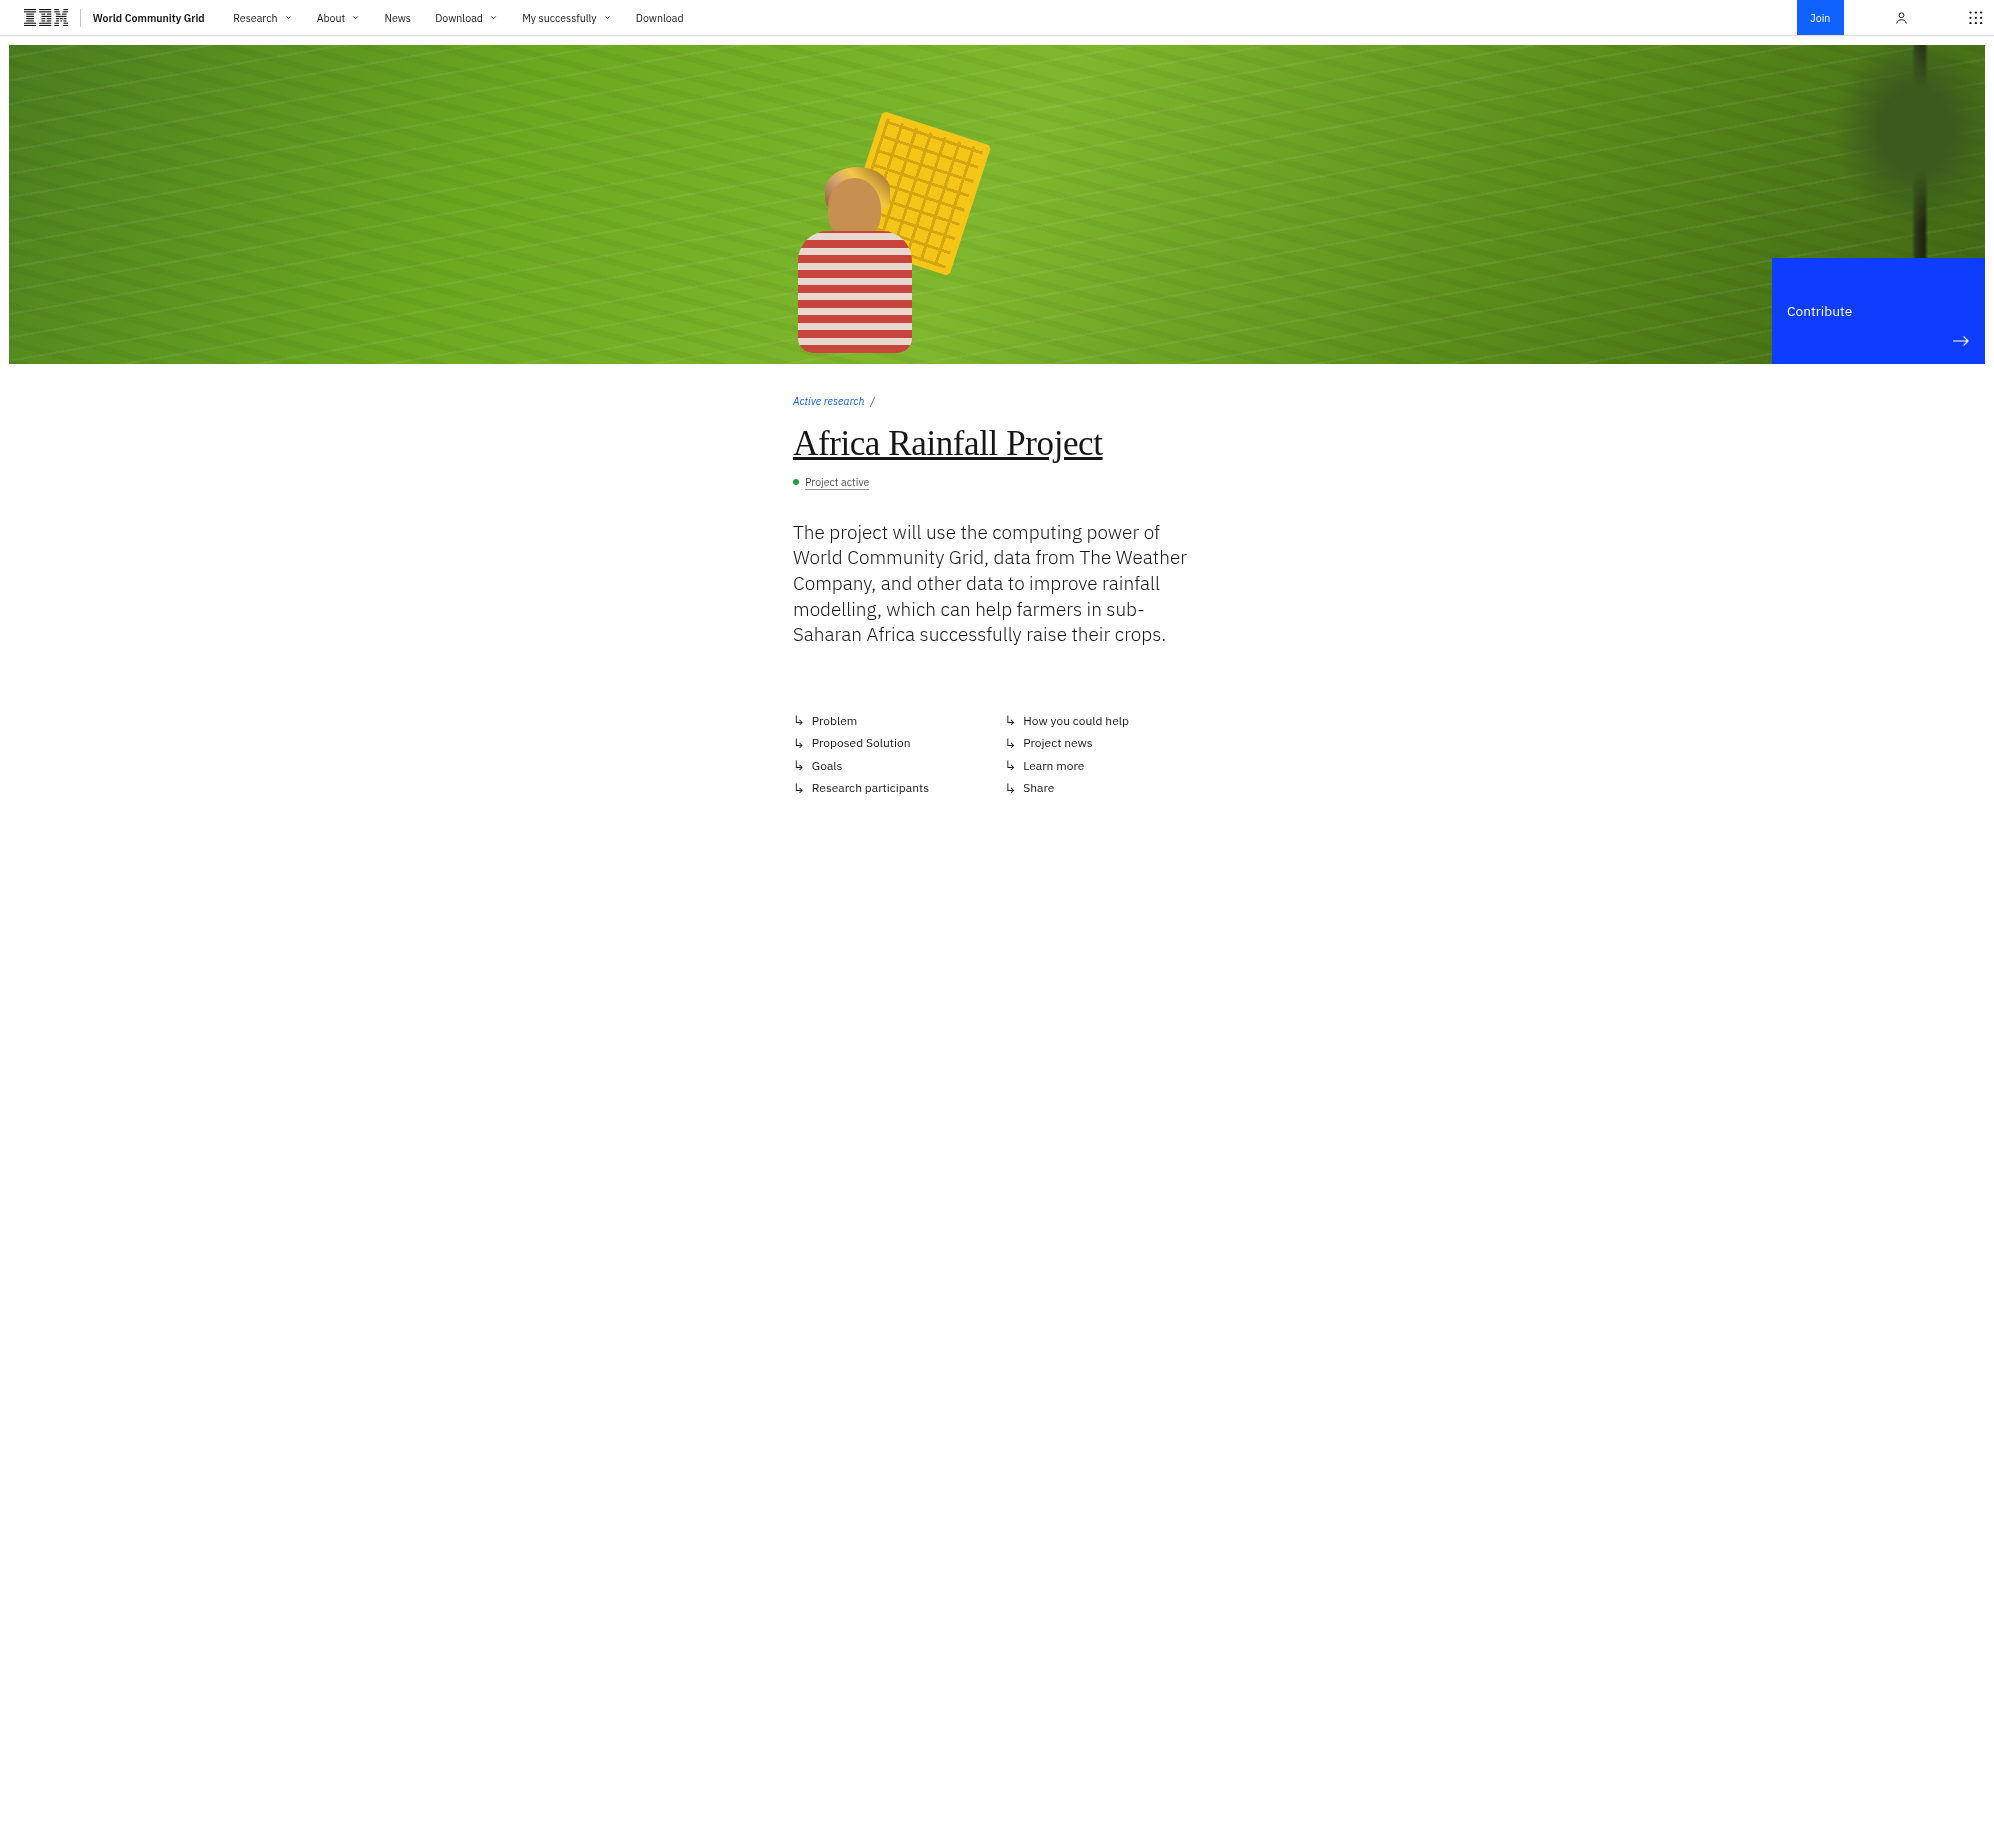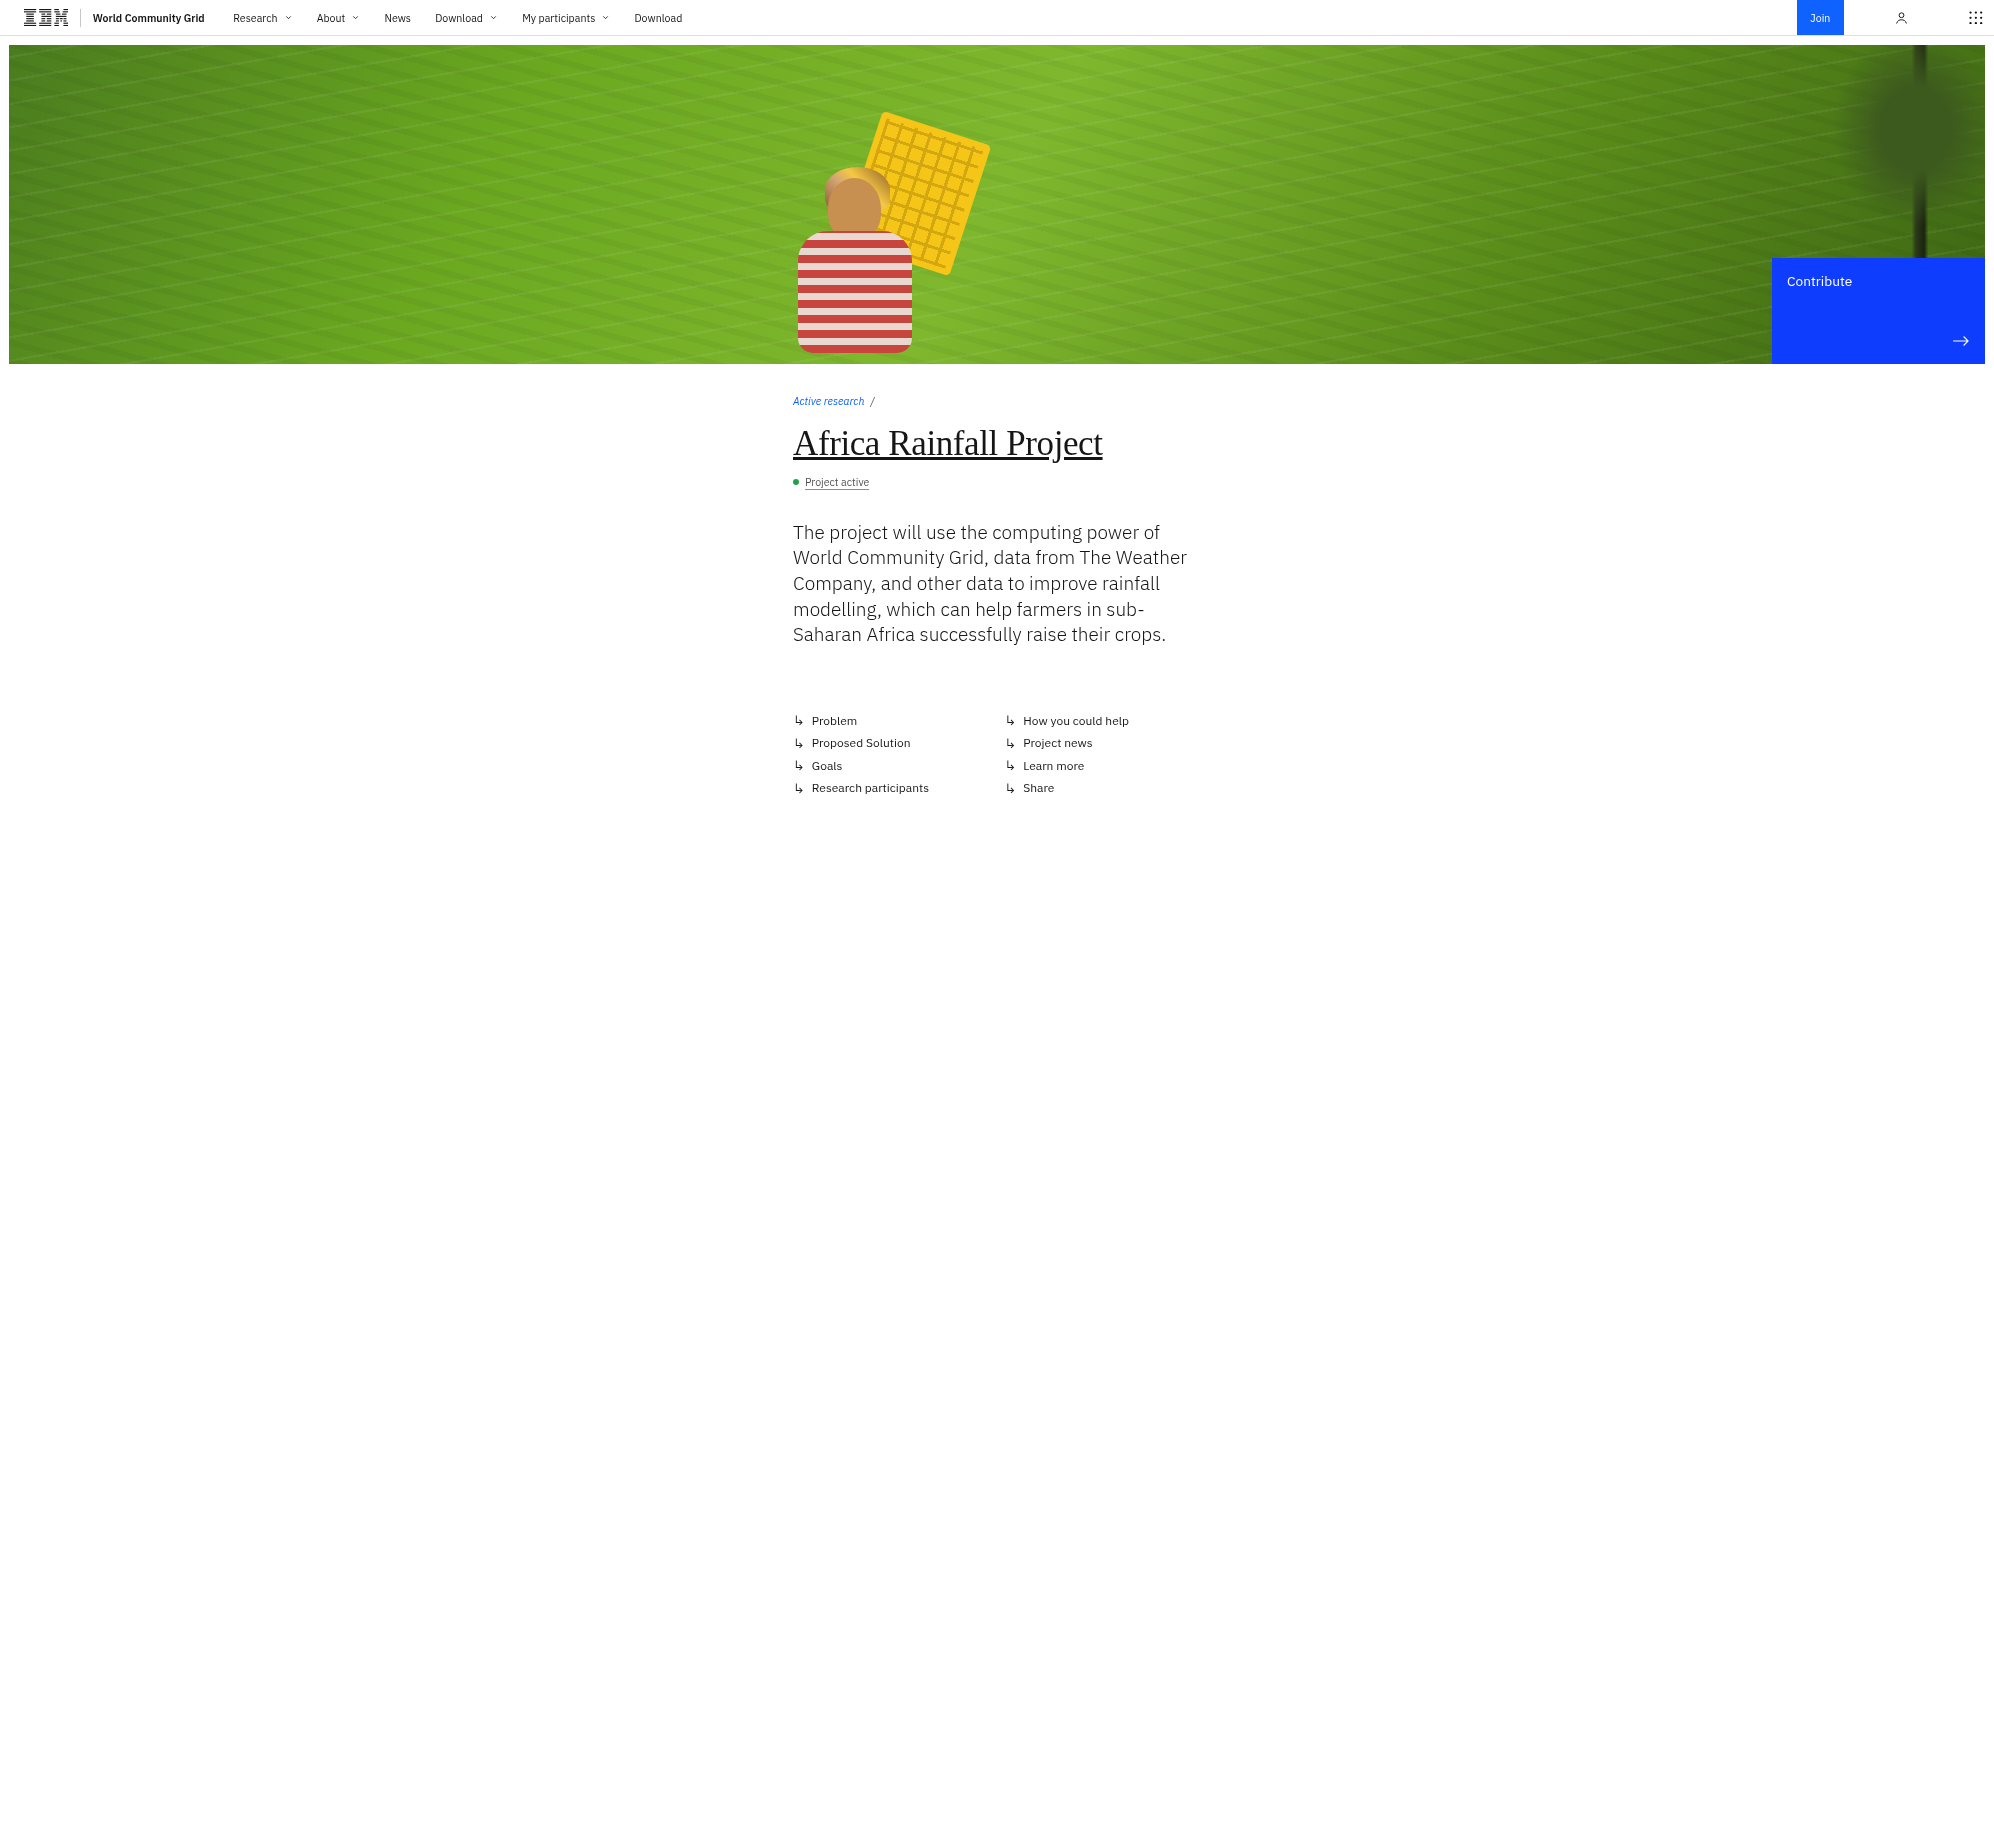--- a/index.html
+++ b/index.html
@@ -171,22 +171,23 @@
   position: absolute;
   right: 0;
   bottom: 0;
   width: 213px;
   height: 106px;
   background: #0f3dfe;
   color: #fff;
   padding: 13.7px 15px;
   cursor: pointer;
   display: flex;
-  flex-direction: column;
+  flex-direction: row;
   justify-content: space-between;
+  align-items: center;
 }
 .contribute-card .ctitle {
   font-size: 13.7px;
 }
 .contribute-card .carrow {
   align-self: flex-end;
 }
 .content {
   max-width: 426px;
   margin: 30px auto 0 auto;
@@ -322,21 +323,21 @@
     <div class="nav-item">
       <span>News</span>
     </div>
     <div class="nav-item">
       <span>Download</span>
       <svg class="chev" viewBox="0 0 16 16">
           <path d="M4 6l4 4 4-4" fill="none" stroke="#161616" stroke-width="1.5"></path>
         </svg>
     </div>
     <div class="nav-item">
-      <span>My participants</span>
+      <span>My successfully</span>
       <svg class="chev" viewBox="0 0 16 16">
           <path d="M4 6l4 4 4-4" fill="none" stroke="#161616" stroke-width="1.5"></path>
         </svg>
     </div>
     <div class="nav-item">
       <span>Download</span>
     </div>
   </nav>
 
   <div class="right-tools">

